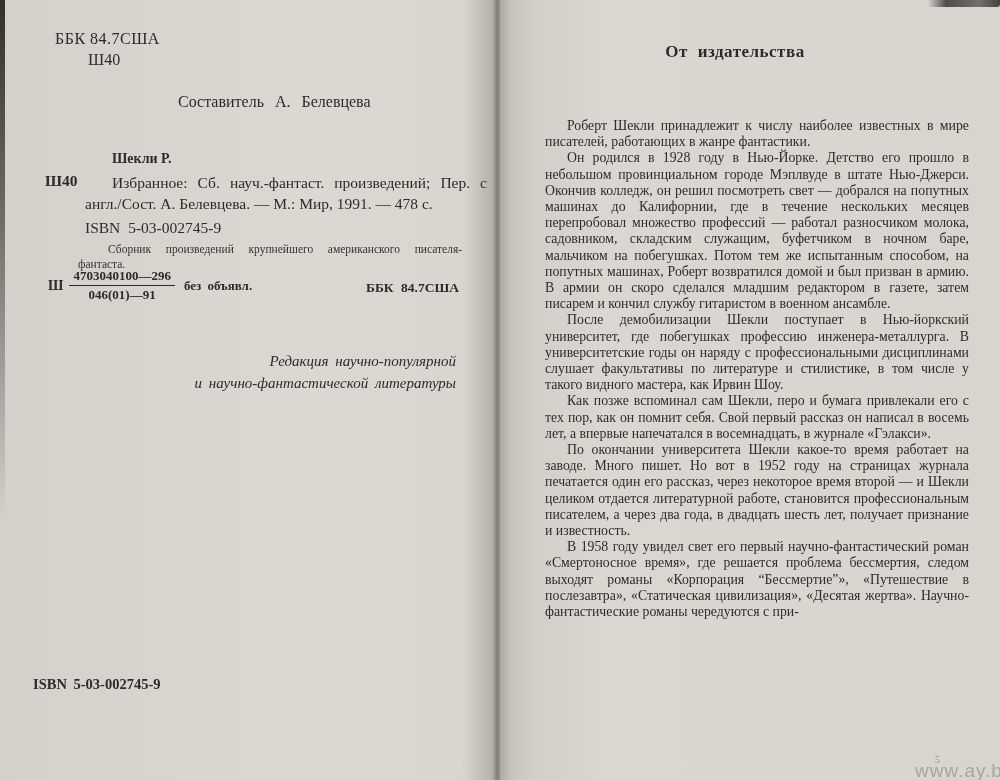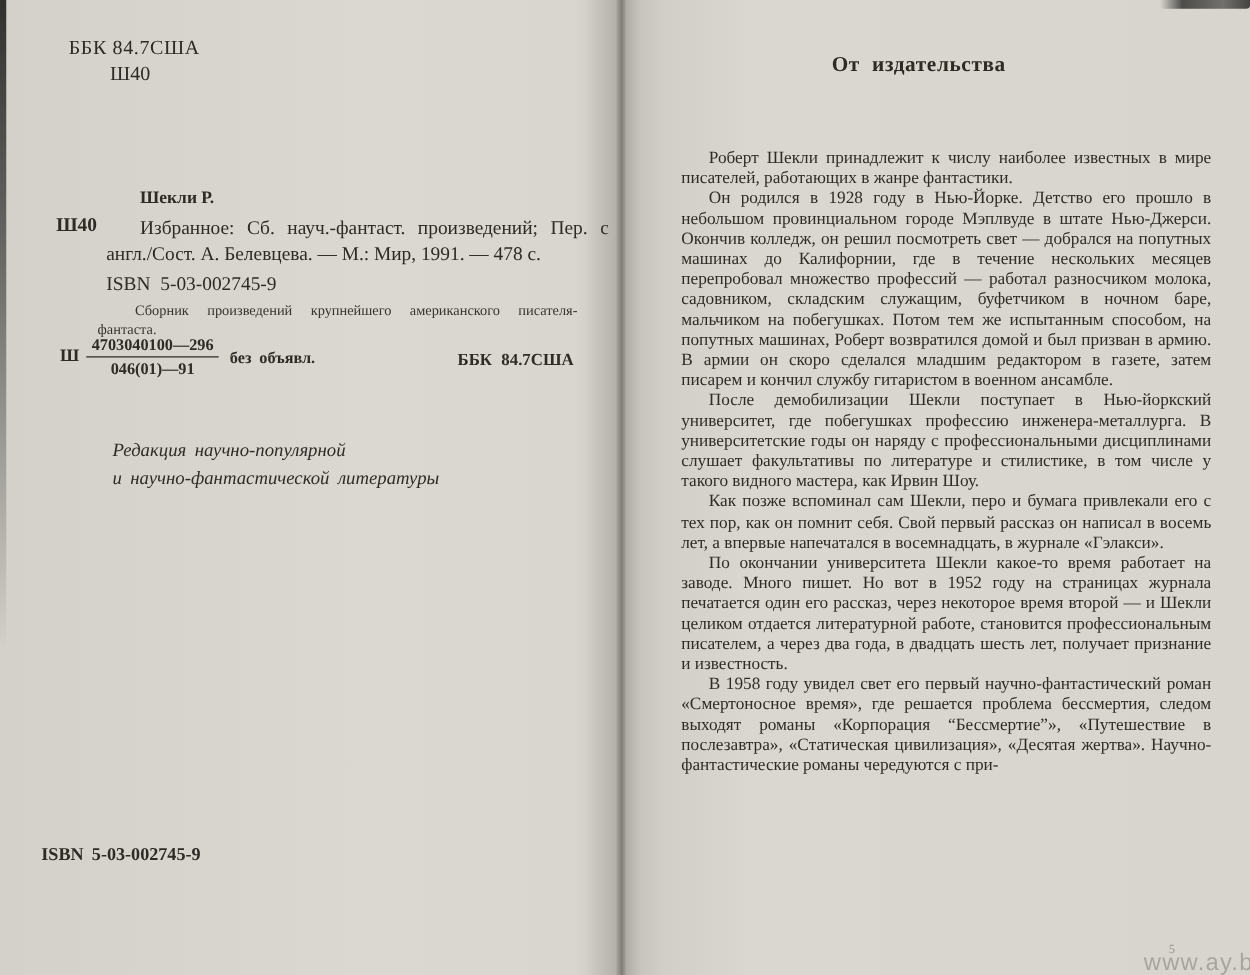--- a/index.html
+++ b/index.html
@@ -53,21 +53,21 @@
   .annotation{ left: 78px;  top: 242px; width: 384px; font-size: 11.5px; line-height: 15px;
                text-indent: 30px; text-align: justify; word-spacing: 8px; color: #37342f; }
   .code-row  { left: 48px;  top: 268px; font-size: 13px; font-weight: bold;
                display: flex; align-items: center; }
   .code-prefix { margin-right: 6px; font-size: 14px; }
   .frac { display: inline-block; text-align: center; }
   .frac .num { display: block; padding: 0 4px 1px 4px; border-bottom: 1.5px solid #2e2b27; }
   .frac .den { display: block; padding-top: 1px; }
   .code-suffix { margin-left: 9px; word-spacing: 3px; }
   .bbk-right { left: 366px; top: 280px; font-size: 13.5px; font-weight: bold; word-spacing: 4px; }
-  .editorial { left: 90px;  top: 350px; width: 366px; text-align: left;
+  .editorial { left: 90px;  top: 350px; width: 366px; text-align: right;
                font-style: italic; font-size: 15px; line-height: 22px; word-spacing: 3px; }
   .isbn-bottom { left: 33px; top: 676px; font-size: 14.5px; font-weight: bold; word-spacing: 3px; }
   .copyrights  { left: 258px; top: 674px; font-size: 14px; line-height: 20px; }
   .copyrights div { white-space: nowrap; }
 
   
   .pub-title { left: 12px; top: 42px; width: 440px; text-align: center;
                font-size: 17px; font-weight: bold; letter-spacing: 0.5px; word-spacing: 5px; }
   .body-col  { left: 42px; top: 118px; width: 424px; font-size: 13.8px; line-height: 16.2px;
                text-align: justify; color: #2f2c28; }
@@ -77,20 +77,21 @@
                color: #a3a09a; font-family: "Liberation Sans", sans-serif; opacity: 0.9; }
 </style>
 </head>
 <body>
 
 <div class="spread">
 
   <div class="page left">
     <div class="abs bbk-top">ББК 84.7США</div>
     <div class="abs shelf-top">Ш40</div>
+    <div class="abs compiler">Составитель А. Белевцева</div>
     <div class="abs author">Шекли Р.</div>
     <div class="abs entry-mark">Ш40</div>
     <div class="abs bib">Избранное: Сб. науч.-фантаст. произведений; Пер. с англ./Сост. А. Белевцева. — М.: Мир, 1991. — 478 с.</div>
     <div class="abs isbn-top">ISBN 5-03-002745-9</div>
     <div class="abs annotation">Сборник произведений крупнейшего американского писателя-фантаста.</div>
 
     <div class="abs code-row">
       <span class="code-prefix">Ш</span>
       <span class="frac">
         <span class="num">4703040100—296</span>

